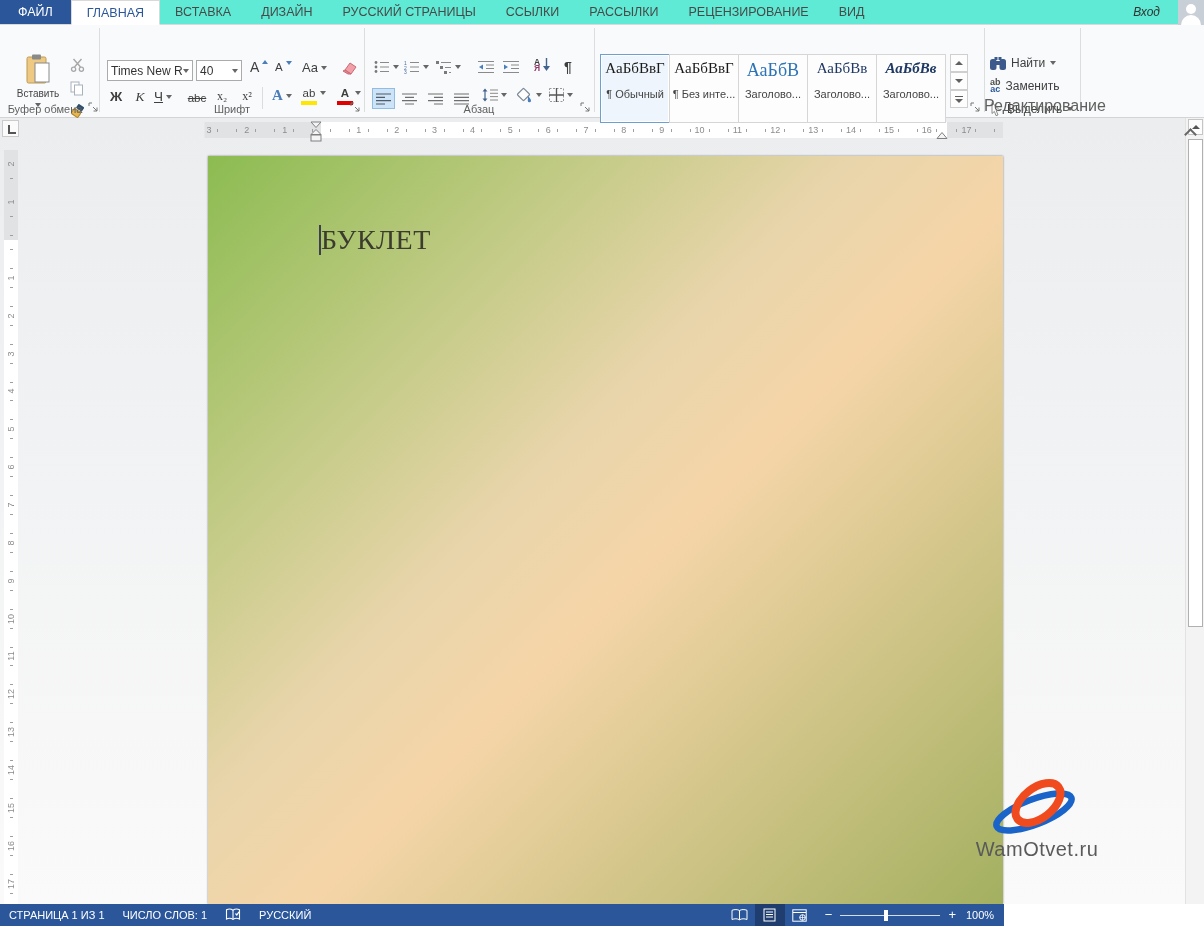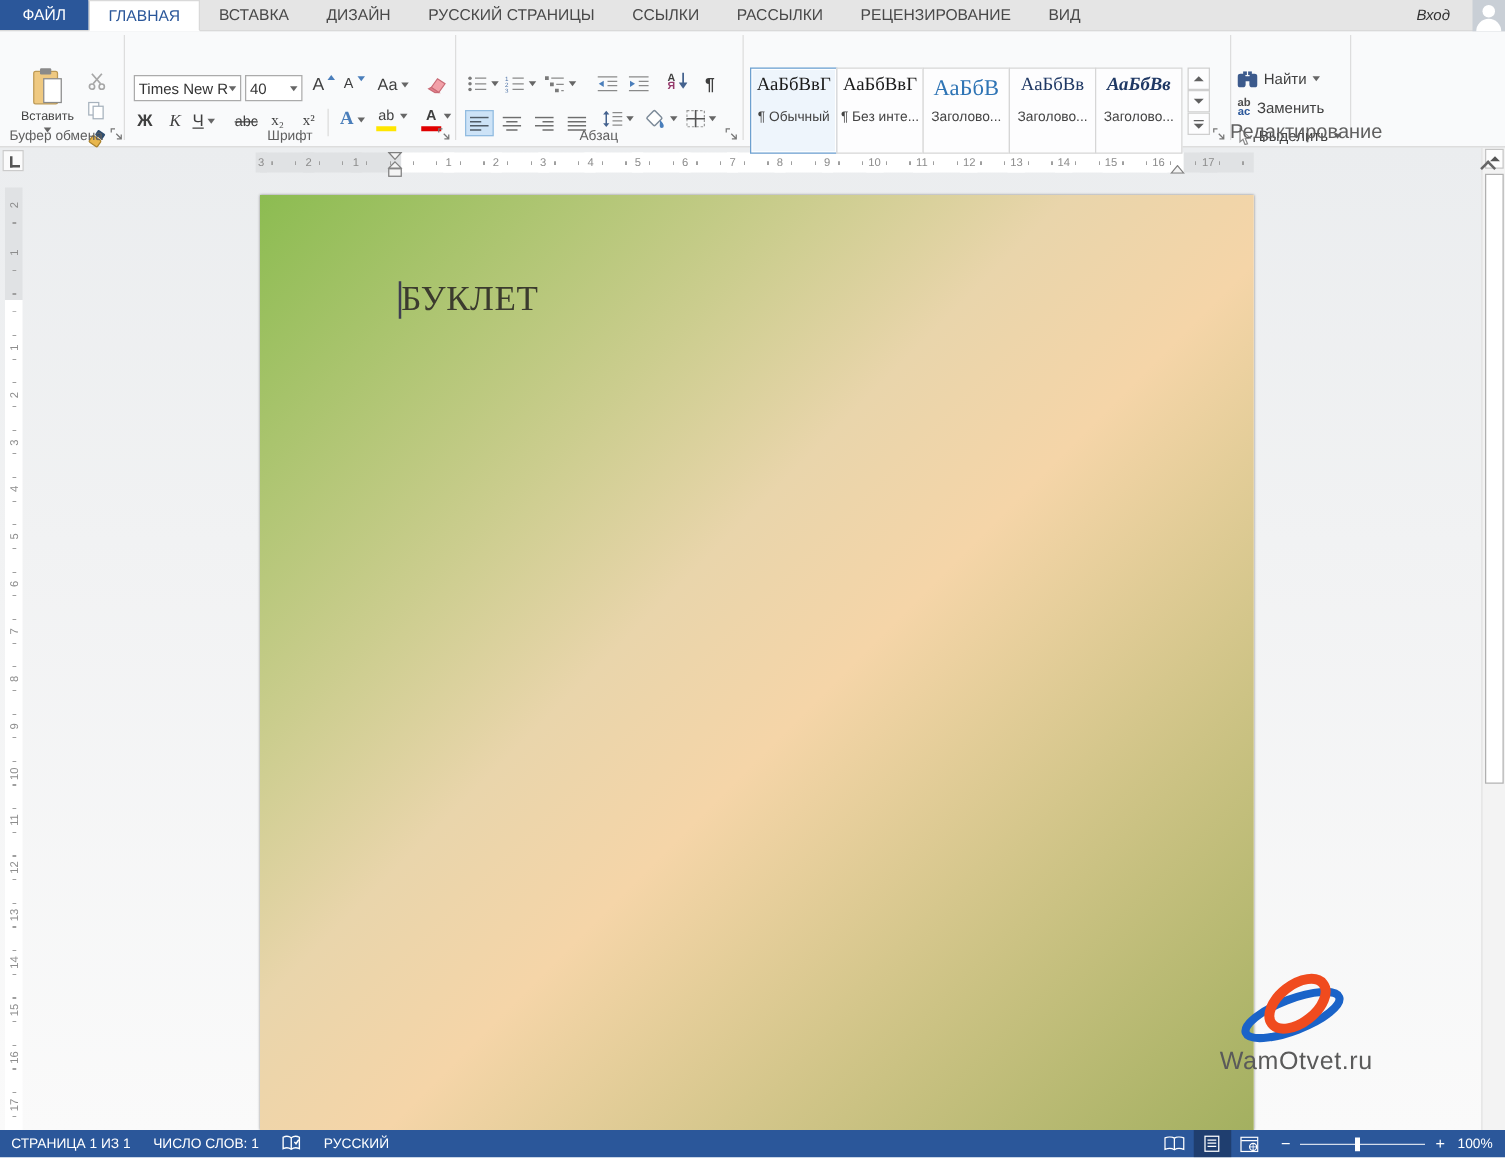--- a/index.html
+++ b/index.html
@@ -1,20 +1,20 @@
 <!DOCTYPE html>
 <html><head>
 <meta charset="utf-8">
 <style>
   * { margin:0; padding:0; box-sizing:border-box; }
   html,body { width:1204px; height:926px; overflow:hidden; }
   body { font-family:"Liberation Sans", sans-serif; background:#fff; position:relative; }
 
   
-  .tabbar{position:absolute;top:0;left:0;right:0;height:25px;background:#e5e5e5;border-bottom:1px solid #d9d9d9;display:flex;align-items:stretch;z-index:30;}
+  .tabbar{position:absolute;top:0;left:0;right:0;height:25px;background:#5eead4;border-bottom:1px solid #d9d9d9;display:flex;align-items:stretch;z-index:30;}
   .tab{padding:0 15px;display:flex;align-items:center;font-size:12.5px;color:#494949;white-space:nowrap;cursor:default;}
   .tab.file{background:#2b579a;color:#fff;padding:0 18px;}
   .tab.active{background:#fff;border:1px solid #d9d9d9;border-bottom:1px solid #fff;color:#2b579a;margin-bottom:-1px;}
   .tabbar-spacer{flex:1;}
   .signin{display:flex;align-items:center;font-size:12px;color:#333;padding-right:18px;font-style:italic;}
   .avatar{width:26px;height:25px;background:#c9cfd6;position:relative;overflow:hidden;}
   .avatar::before{content:"";position:absolute;left:8px;top:4px;width:10px;height:10px;border-radius:50%;background:#fff;}
   .avatar::after{content:"";position:absolute;left:3px;top:15px;width:20px;height:14px;border-radius:10px 10px 0 0;background:#fff;}
 
   
@@ -104,21 +104,21 @@
   .watermark{position:absolute;left:962px;top:652px;width:150px;text-align:center;z-index:2;}
   .watermark .wm-text{font-size:20px;color:#5a5a5a;margin-top:-6px;letter-spacing:.5px;}
 
   
   .vscroll{position:absolute;left:1185px;top:0;width:19px;height:786px;background:#f3f3f3;border-left:1px solid #e2e2e2;}
   .vs-up{position:absolute;left:2px;top:1px;width:15px;height:16px;background:#fdfdfd;border:1px solid #c5c5c5;display:flex;align-items:center;justify-content:center;}
   .vs-up .tri-up{border-bottom-color:#555;}
   .vs-thumb{position:absolute;left:2px;top:21px;width:15px;height:488px;background:#fff;border:1px solid #b0b0b0;}
 
   
-  .statusbar{position:absolute;left:0;bottom:0;width:1204px;height:22px;background:#2b579a;display:flex;align-items:center;color:#fff;font-size:11px;z-index:30;}
+  .statusbar{position:absolute;left:0;bottom:0;width:1004px;height:22px;background:#2b579a;display:flex;align-items:center;color:#fff;font-size:11px;z-index:30;}
   .sb-item{padding:0 9px;display:flex;align-items:center;gap:4px;white-space:nowrap;height:100%;}
   .sb-right{margin-left:auto;display:flex;align-items:center;height:100%;}
   .viewbtn{width:30px;height:22px;display:flex;align-items:center;justify-content:center;}
   .viewbtn.active{background:rgba(0,0,0,.28);}
   .zoomctl{display:flex;align-items:center;gap:8px;padding:0 10px;}
   .zoom-track{position:relative;width:100px;height:1px;background:rgba(255,255,255,.8);}
   .zoom-thumb{position:absolute;left:44px;top:-5px;width:4px;height:11px;background:#fff;}
   .zoom-sign{font-size:13px;line-height:10px;}
   .zoom-val{width:38px;text-align:right;padding-right:12px;}
 

